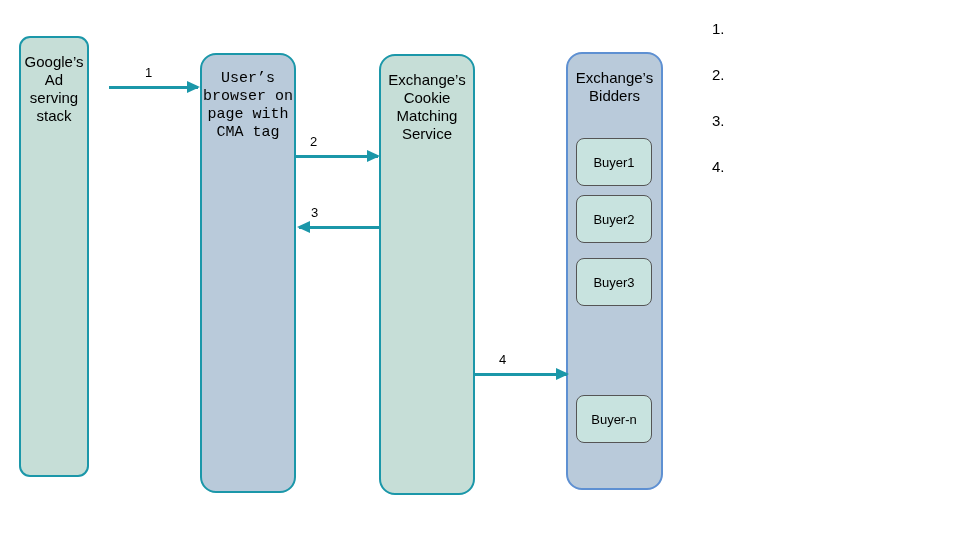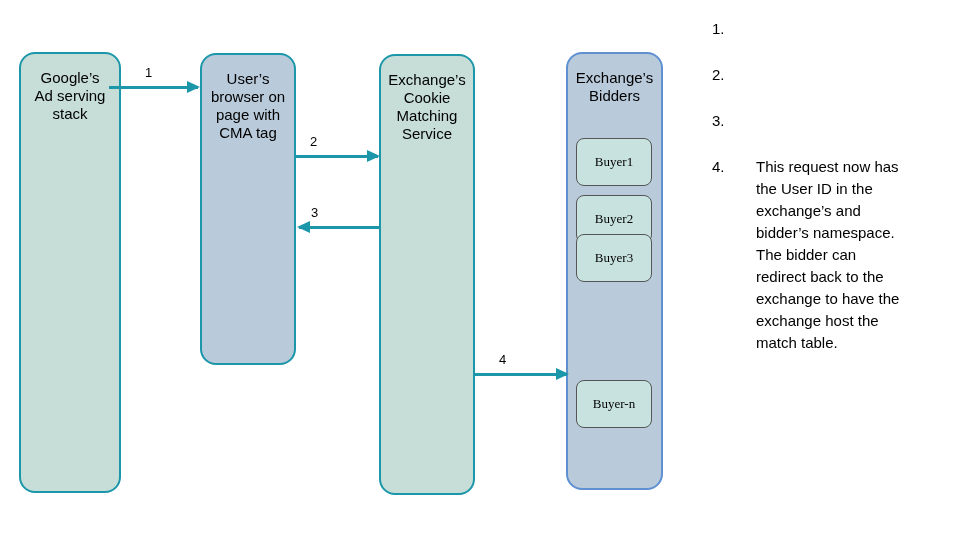--- a/index.html
+++ b/index.html
@@ -22,44 +22,43 @@
   }
   .col-label {
     padding-top: 15px;
     text-align: center;
     font-size: 15px;
     line-height: 18px;
     white-space: pre-line;
   }
   .fill-green { background: #c6ded7; }
   .fill-blue  { background: #b9cada; }
-  .col1 { left: 19px;  top: 52px; width: 102px; height: 441px; }
-  .col2 { left: 200px; top: 53px; width: 96px; height: 312px; }
+  .col1 { left: 19px;  top: 36px; width: 70px; height: 441px; border-radius: 11px; }
+  .col2 { left: 200px; top: 53px; width: 96px; height: 440px; font-family: Liberation Mono, monospace; }
   .col3 { left: 379px; top: 54px; width: 96px; height: 441px; }
   .col4 { left: 566px; top: 52px; width: 97px; height: 438px; border-color: #5e90d2; }
 
   
   .buyer {
     position: absolute;
     left: 8px;
     width: 74px;
     height: 46px;
     background: #c8e3df;
     border: 1px solid #555555;
     border-radius: 8px;
     display: flex;
     align-items: center;
     justify-content: center;
     font-size: 13px;
-    font-family: Liberation Serif, serif;
   }
   .buyer1 { top: 84px; }
   .buyer2 { top: 141px; }
-  .buyer3 { top: 180px; }
-  .buyern { top: 326px; }
+  .buyer3 { top: 204px; }
+  .buyern { top: 341px; }
 
   
   .arrow { position: absolute; height: 3px; background: #1b97a9; }
   .arrow .head {
     position: absolute;
     width: 0; height: 0;
     top: -5px;
     border-top: 6px solid transparent;
     border-bottom: 6px solid transparent;
   }
@@ -161,25 +160,16 @@
       <div class="step-num">1.</div>
     </div>
     <div class="step">
       <div class="step-num">2.</div>
     </div>
     <div class="step">
       <div class="step-num">3.</div>
     </div>
     <div class="step">
       <div class="step-num">4.</div>
-      <div class="step-text">This request now has
-the User ID in the
-exchange’s and
-bidder’s namespace.
-The bidder can
-redirect back to the
-exchange to have the
-exchange host the
-match table.</div>
     </div>
   </div>
 
 </div>
 
 </body></html>

